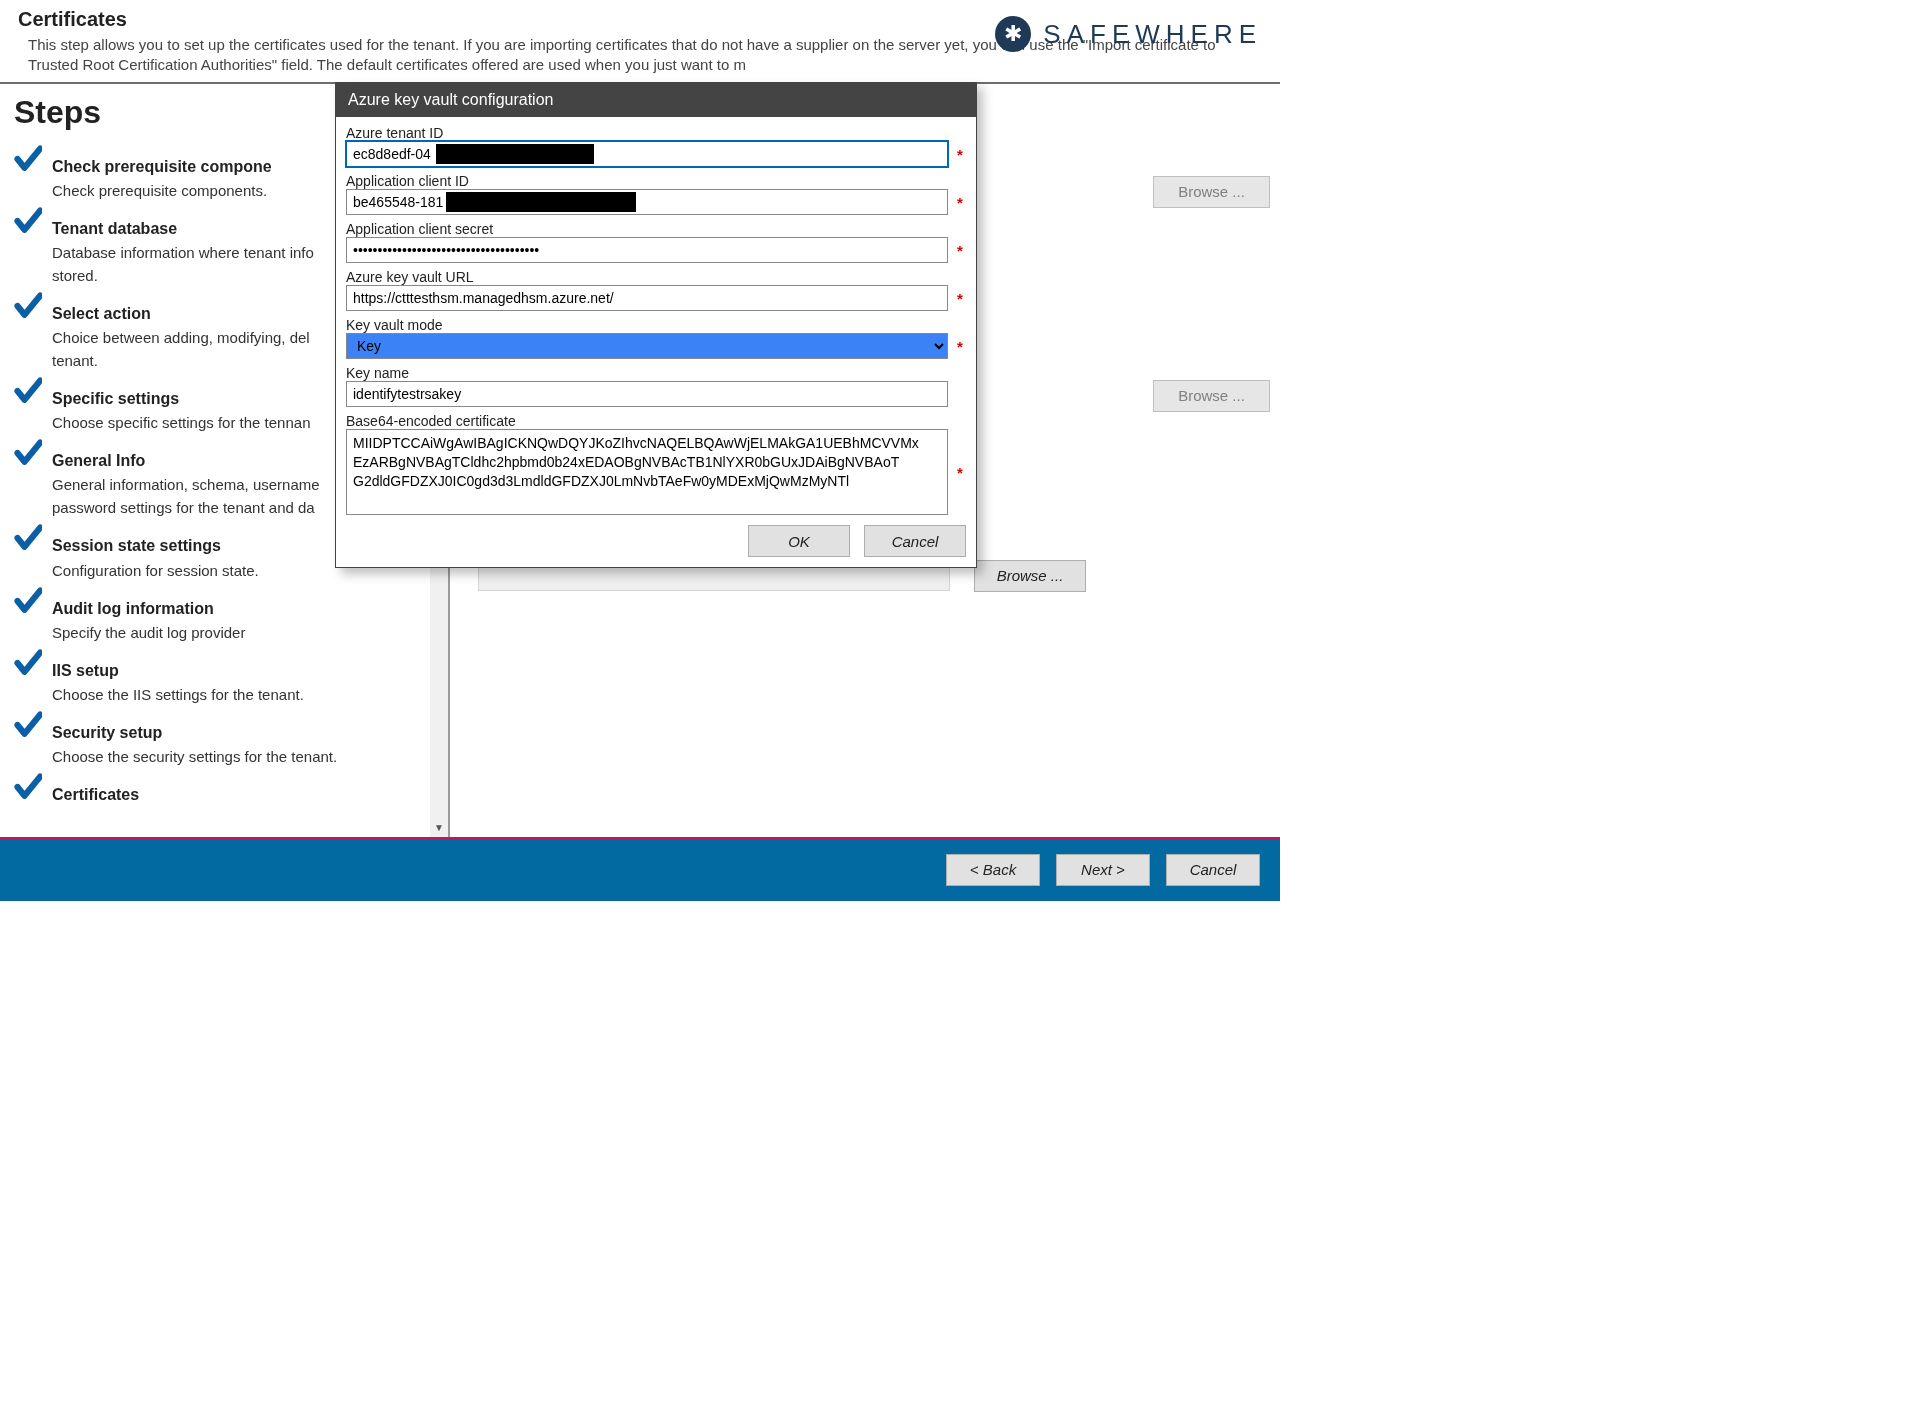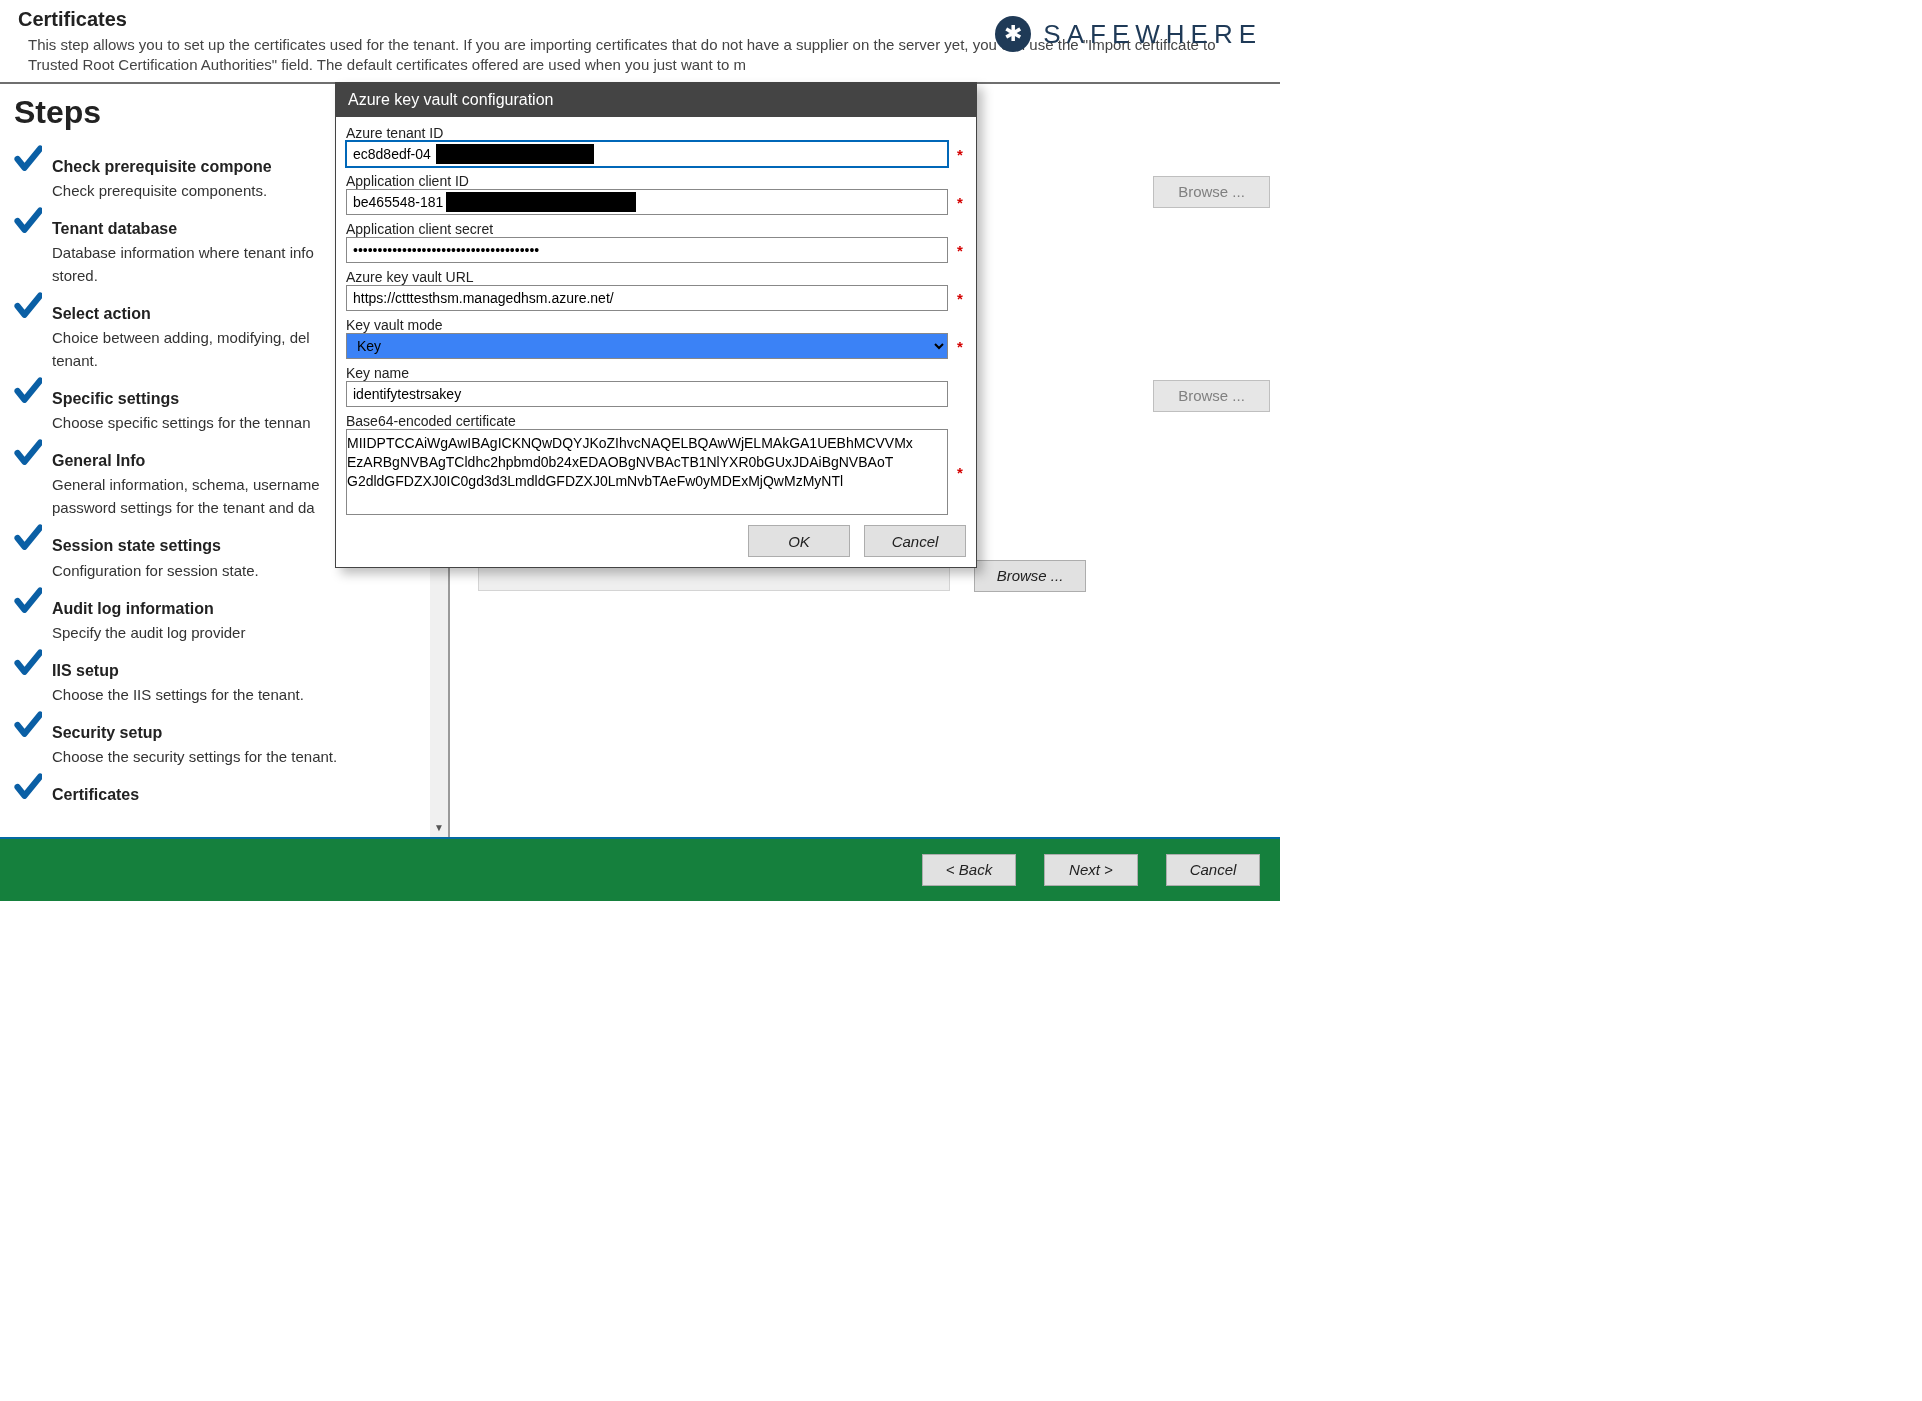--- a/index.html
+++ b/index.html
@@ -30,32 +30,32 @@
   
   .right-pane{flex:1;position:relative;padding:0 14px;}
   .browse-btn{position:absolute;width:115px;height:30px;background:#e6e6e6;border:1px solid #bfbfbf;color:#808080;font-size:15px;display:flex;align-items:center;justify-content:center;}
   .radio-row{display:flex;align-items:center;gap:12px;}
   .radio-row .radio{width:16px;height:16px;border:2px solid #333;border-radius:50%;display:inline-flex;align-items:center;justify-content:center;}
   .radio .dot{width:8px;height:8px;border-radius:50%;background:#333;}
   .mini-btn{height:28px;padding:0 14px;background:#e1e1e1;border:1px solid #adadad;font-size:14px;display:inline-flex;align-items:center;}
   .section-heading{font-size:17px;font-weight:700;margin:18px 0 8px 0;}
   .file-slot{width:470px;height:28px;background:#efefef;border:1px solid #d4d4d4;}
   
-  .footer{border-top:2px solid #0369a1;height:62px;display:flex;align-items:center;justify-content:flex-end;gap:28px;padding:0 20px;background:#15803d;}
+  .footer{border-top:2px solid #be185d;height:62px;display:flex;align-items:center;justify-content:flex-end;gap:16px;padding:0 20px;background:#0369a1;}
   .win-btn{min-width:92px;height:30px;background:#e1e1e1;border:1px solid #adadad;font-size:15px;display:inline-flex;align-items:center;justify-content:center;font-style:italic;}
   
   .modal{position:absolute;left:335px;top:82px;width:640px;background:#fff;border:1px solid #444;box-shadow:6px 6px 10px rgba(0,0,0,.25);}
   .modal-title{background:#444;color:#fff;font-size:16px;padding:8px 12px;}
   .modal-body{padding:2px 10px 10px 10px;}
   .field-label{font-size:14px;color:#222;margin-top:6px;}
   .field-row{display:flex;align-items:center;gap:6px;}
   .field-row input,.field-row select,.field-row textarea{flex:1;font-family:inherit;font-size:14px;height:26px;border:1px solid #888;padding:0 6px;box-sizing:border-box;background:#fff;}
   .field-row input.primary{border:1px solid #0067b8;outline:1px solid #0067b8;}
   .field-row select{background:#3b82f6;}
-  .field-row textarea{height:86px;padding:4px 0;resize:none;font-size:14px;line-height:1.35;overflow-y:scroll;word-break:break-all;}
+  .field-row textarea{height:86px;padding:4px 6px;resize:none;font-size:14px;line-height:1.35;overflow-y:scroll;word-break:break-all;}
   .req{color:#d40000;font-weight:700;width:12px;text-align:center;}
   .redact{position:absolute;background:#000;height:20px;}
   .modal-btns{display:flex;justify-content:flex-end;gap:14px;margin-top:10px;}
   .modal-btns .win-btn{min-width:100px;}
 </style>
 </head>
 <body>
 
 <div class="viewport">
 

